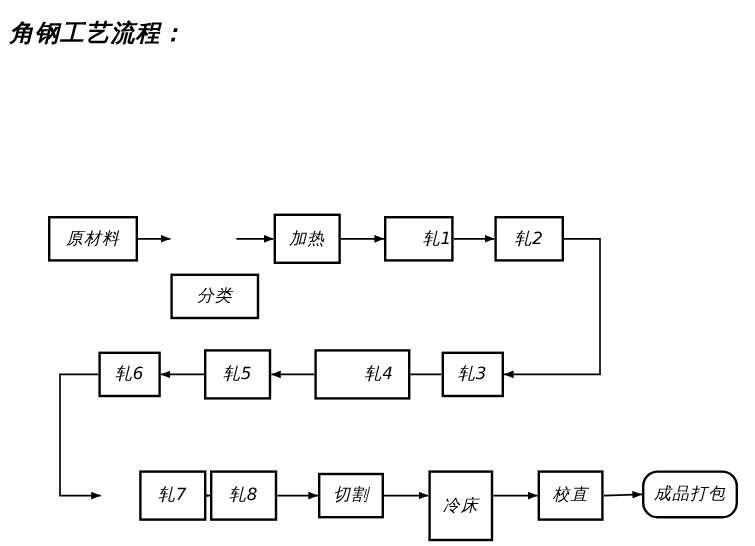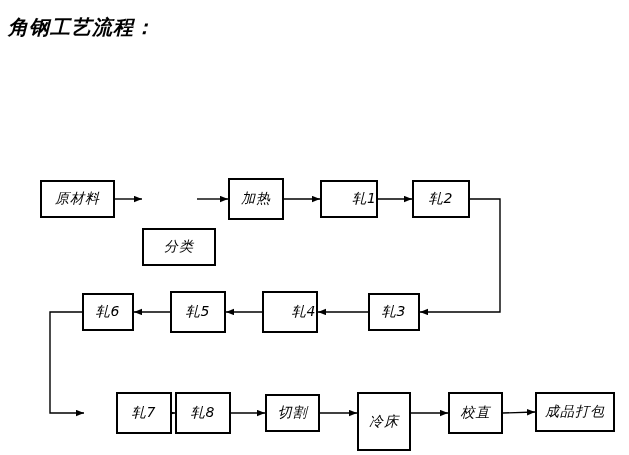--- a/index.html
+++ b/index.html
@@ -91,21 +91,21 @@
       </div>
       <div class="node-box" style="left: 320px; top: 180px; width: 58px; height: 38px; border-color: rgb(0, 0, 0); background: rgb(255, 255, 255); padding-left: 31px;">
         <span>轧1</span>
       </div>
       <div class="node-box" style="left: 412px; top: 180px; width: 58px; height: 38px; border-color: rgb(0, 0, 0); background: rgb(255, 255, 255);">
         <span>轧2</span>
       </div>
       <div class="node-box" style="left: 368px; top: 293px; width: 52px; height: 38px; border-color: rgb(0, 0, 0); background: rgb(255, 255, 255);">
         <span>轧3</span>
       </div>
-      <div class="node-box" style="left: 262px; top: 291px; width: 56px; height: 42px; border-color: rgb(0, 0, 0); background: rgb(255, 255, 255); padding-left: 28px;">
+      <div class="node-box" style="left: 262px; top: 291px; width: 80px; height: 42px; border-color: rgb(0, 0, 0); background: rgb(255, 255, 255); padding-left: 28px;">
         <span>轧4</span>
       </div>
       <div class="node-box" style="left: 170px; top: 291px; width: 56px; height: 42px; border-color: rgb(0, 0, 0); background: rgb(255, 255, 255);">
         <span>轧5</span>
       </div>
       <div class="node-box" style="left: 82px; top: 293px; width: 52px; height: 38px; border-color: rgb(0, 0, 0); background: rgb(255, 255, 255);">
         <span>轧6</span>
       </div>
       <div class="node-box" style="left: 84px; top: 392px; width: 56px; height: 42px; border-color: rgb(0, 0, 0); background: rgb(255, 255, 255); margin-left: 32px;">
         <span>轧7</span>
@@ -115,18 +115,18 @@
       </div>
       <div class="node-box" style="left: 265px; top: 394px; width: 55px; height: 38px; border-color: rgb(0, 0, 0); background: rgb(255, 255, 255);">
         <span>切割</span>
       </div>
       <div class="node-box" style="left: 357px; top: 392px; width: 54px; height: 59px; border-color: rgb(0, 0, 0); background: rgb(255, 255, 255);">
         <span>冷床</span>
       </div>
       <div class="node-box" style="left: 448px; top: 392px; width: 55px; height: 42px; border-color: rgb(0, 0, 0); background: rgb(255, 255, 255);">
         <span>校直</span>
       </div>
-      <div class="node-box" style="left: 535px; top: 392px; width: 80px; height: 40px; border-color: rgb(0, 0, 0); background: rgb(255, 255, 255);">
+      <div class="node-box" style="left: 535px; top: 392px; width: 80px; height: 40px; border-color: rgb(0, 0, 0); background: rgb(255, 255, 255); border-radius: 13px;">
         <span>成品打包</span>
       </div>
     </div>
 
 </div>
 
 </body></html>

